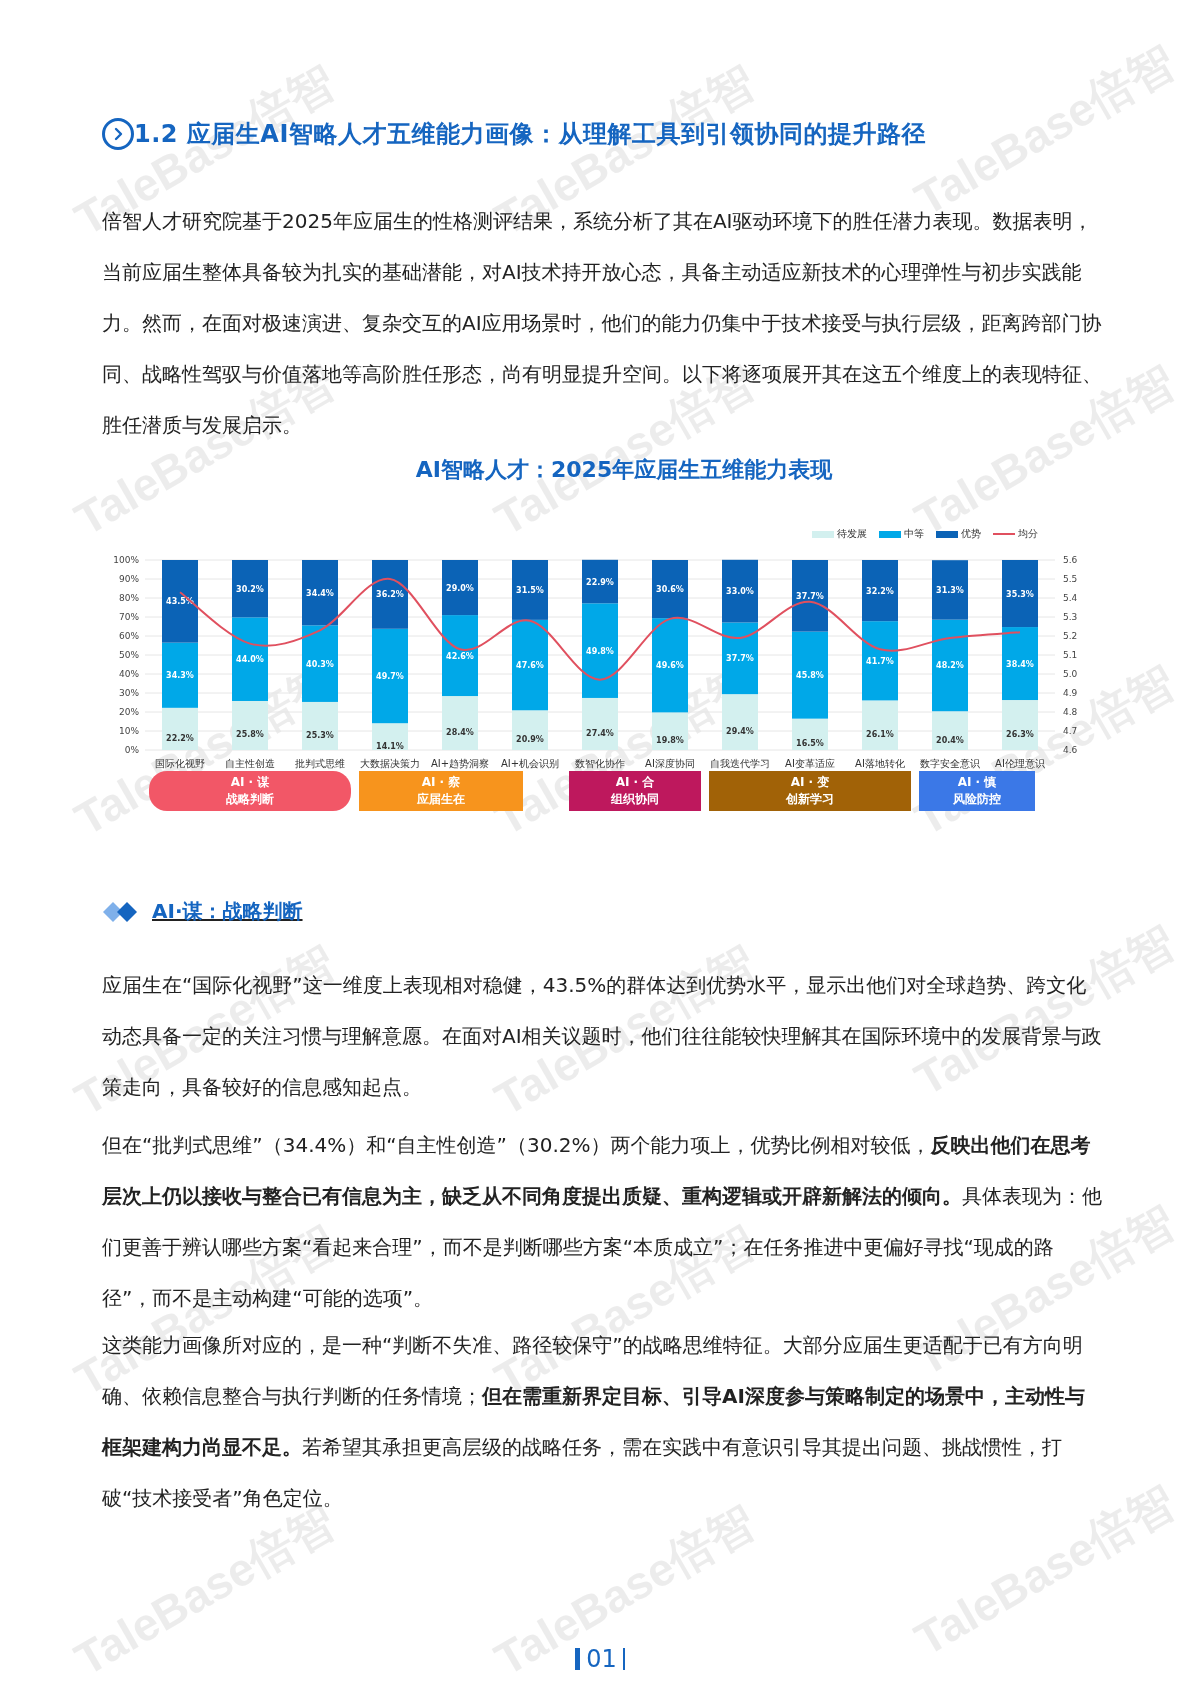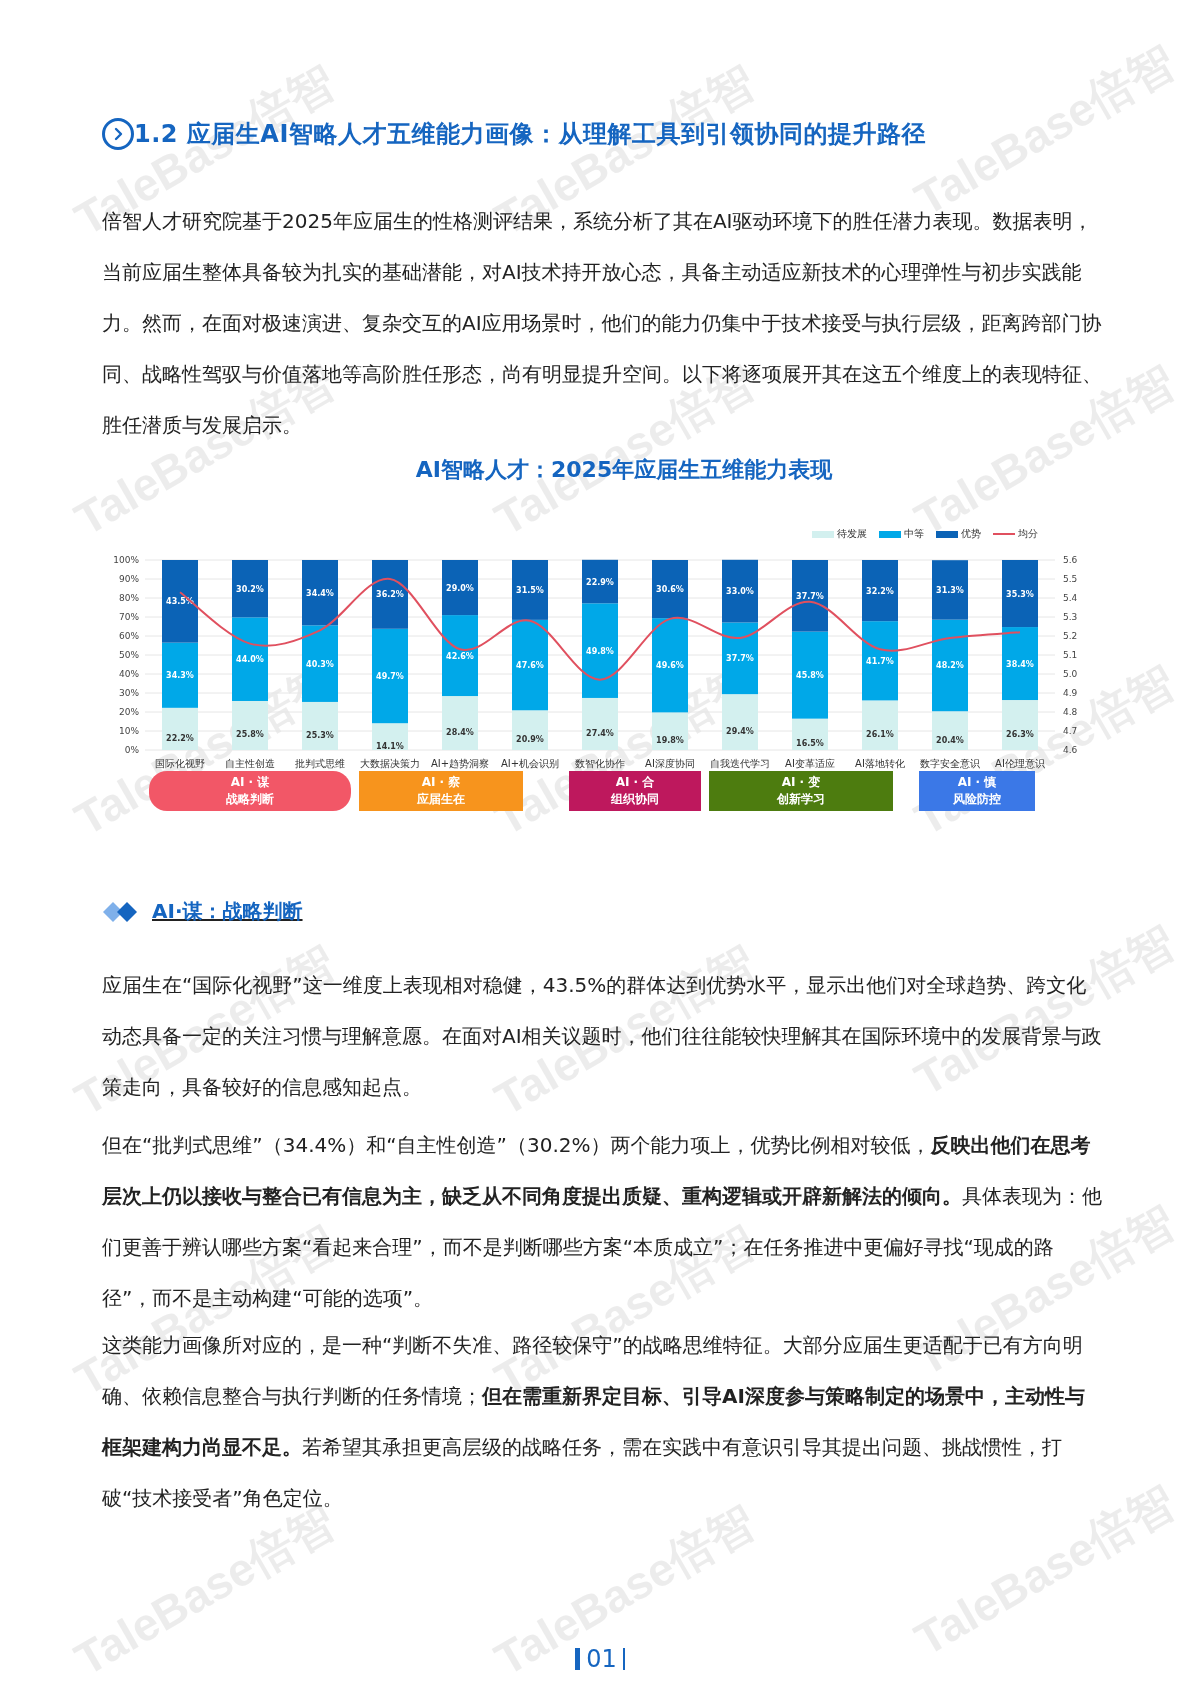--- a/index.html
+++ b/index.html
@@ -213,21 +213,21 @@
       <div>战略判断</div>
     </div>
     <div class="catbar" style="left: 359px; width: 164px; background: rgb(247, 148, 29);">
       <div>AI · 察</div>
       <div>应届生在</div>
     </div>
     <div class="catbar" style="left: 569px; width: 132px; background: #be185d;">
       <div>AI · 合</div>
       <div>组织协同</div>
     </div>
-    <div class="catbar" style="left: 709px; width: 184px; background: #4d7c0f;">
+    <div class="catbar" style="left: 709px; width: 202px; background: #a16207;">
       <div>AI · 变</div>
       <div>创新学习</div>
     </div>
     <div class="catbar" style="left: 919px; width: 116px; background: rgb(59, 120, 231);">
       <div>AI · 慎</div>
       <div>风险防控</div>
     </div>
   </div>
 
 <div class="h2">

